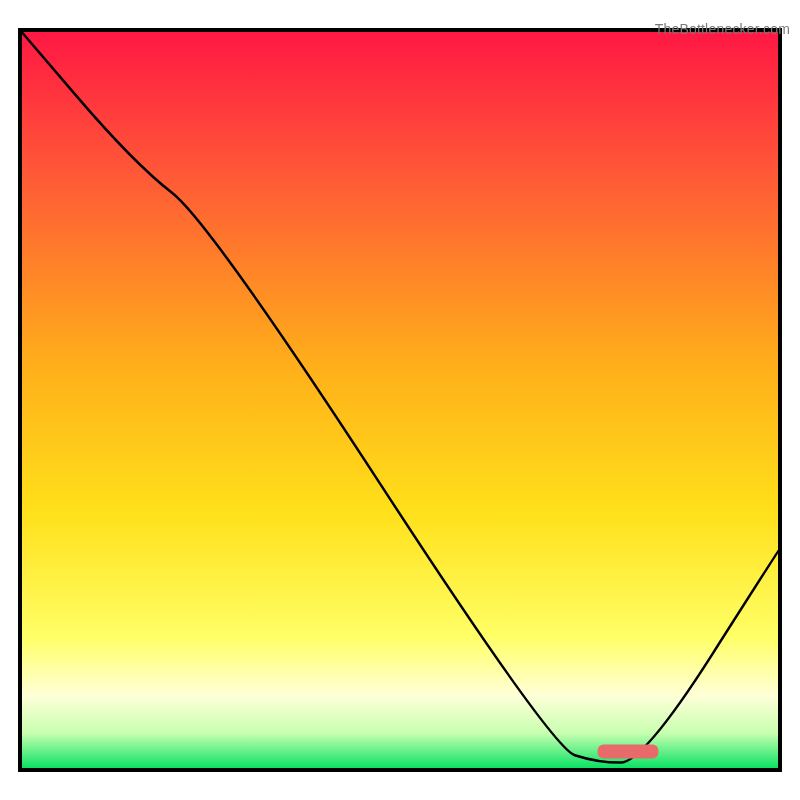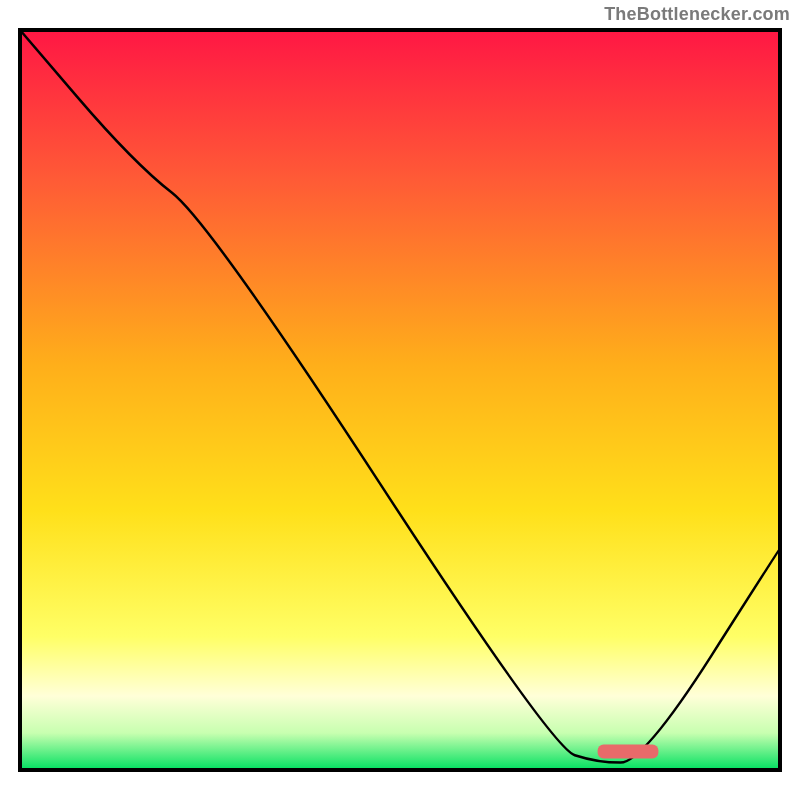--- a/index.html
+++ b/index.html
@@ -11,25 +11,25 @@
     font-family: Arial, Helvetica, sans-serif;
     overflow: hidden;
   }
   .wrap {
     position: relative;
     width: 800px;
     height: 800px;
   }
   .attrib {
     position: absolute;
-    top: 4px;
+    top: 21px;
     right: 10px;
-    font-size: 18px;
+    font-size: 14px;
     color: #7a7a7a;
-    font-weight: 700;
+    font-weight: 400;
     letter-spacing: 0.2px;
   }
   svg {
     display: block;
   }
 </style>
 </head>
 <body>
 <div class="wrap">
   <div class="attrib">TheBottlenecker.com</div>

